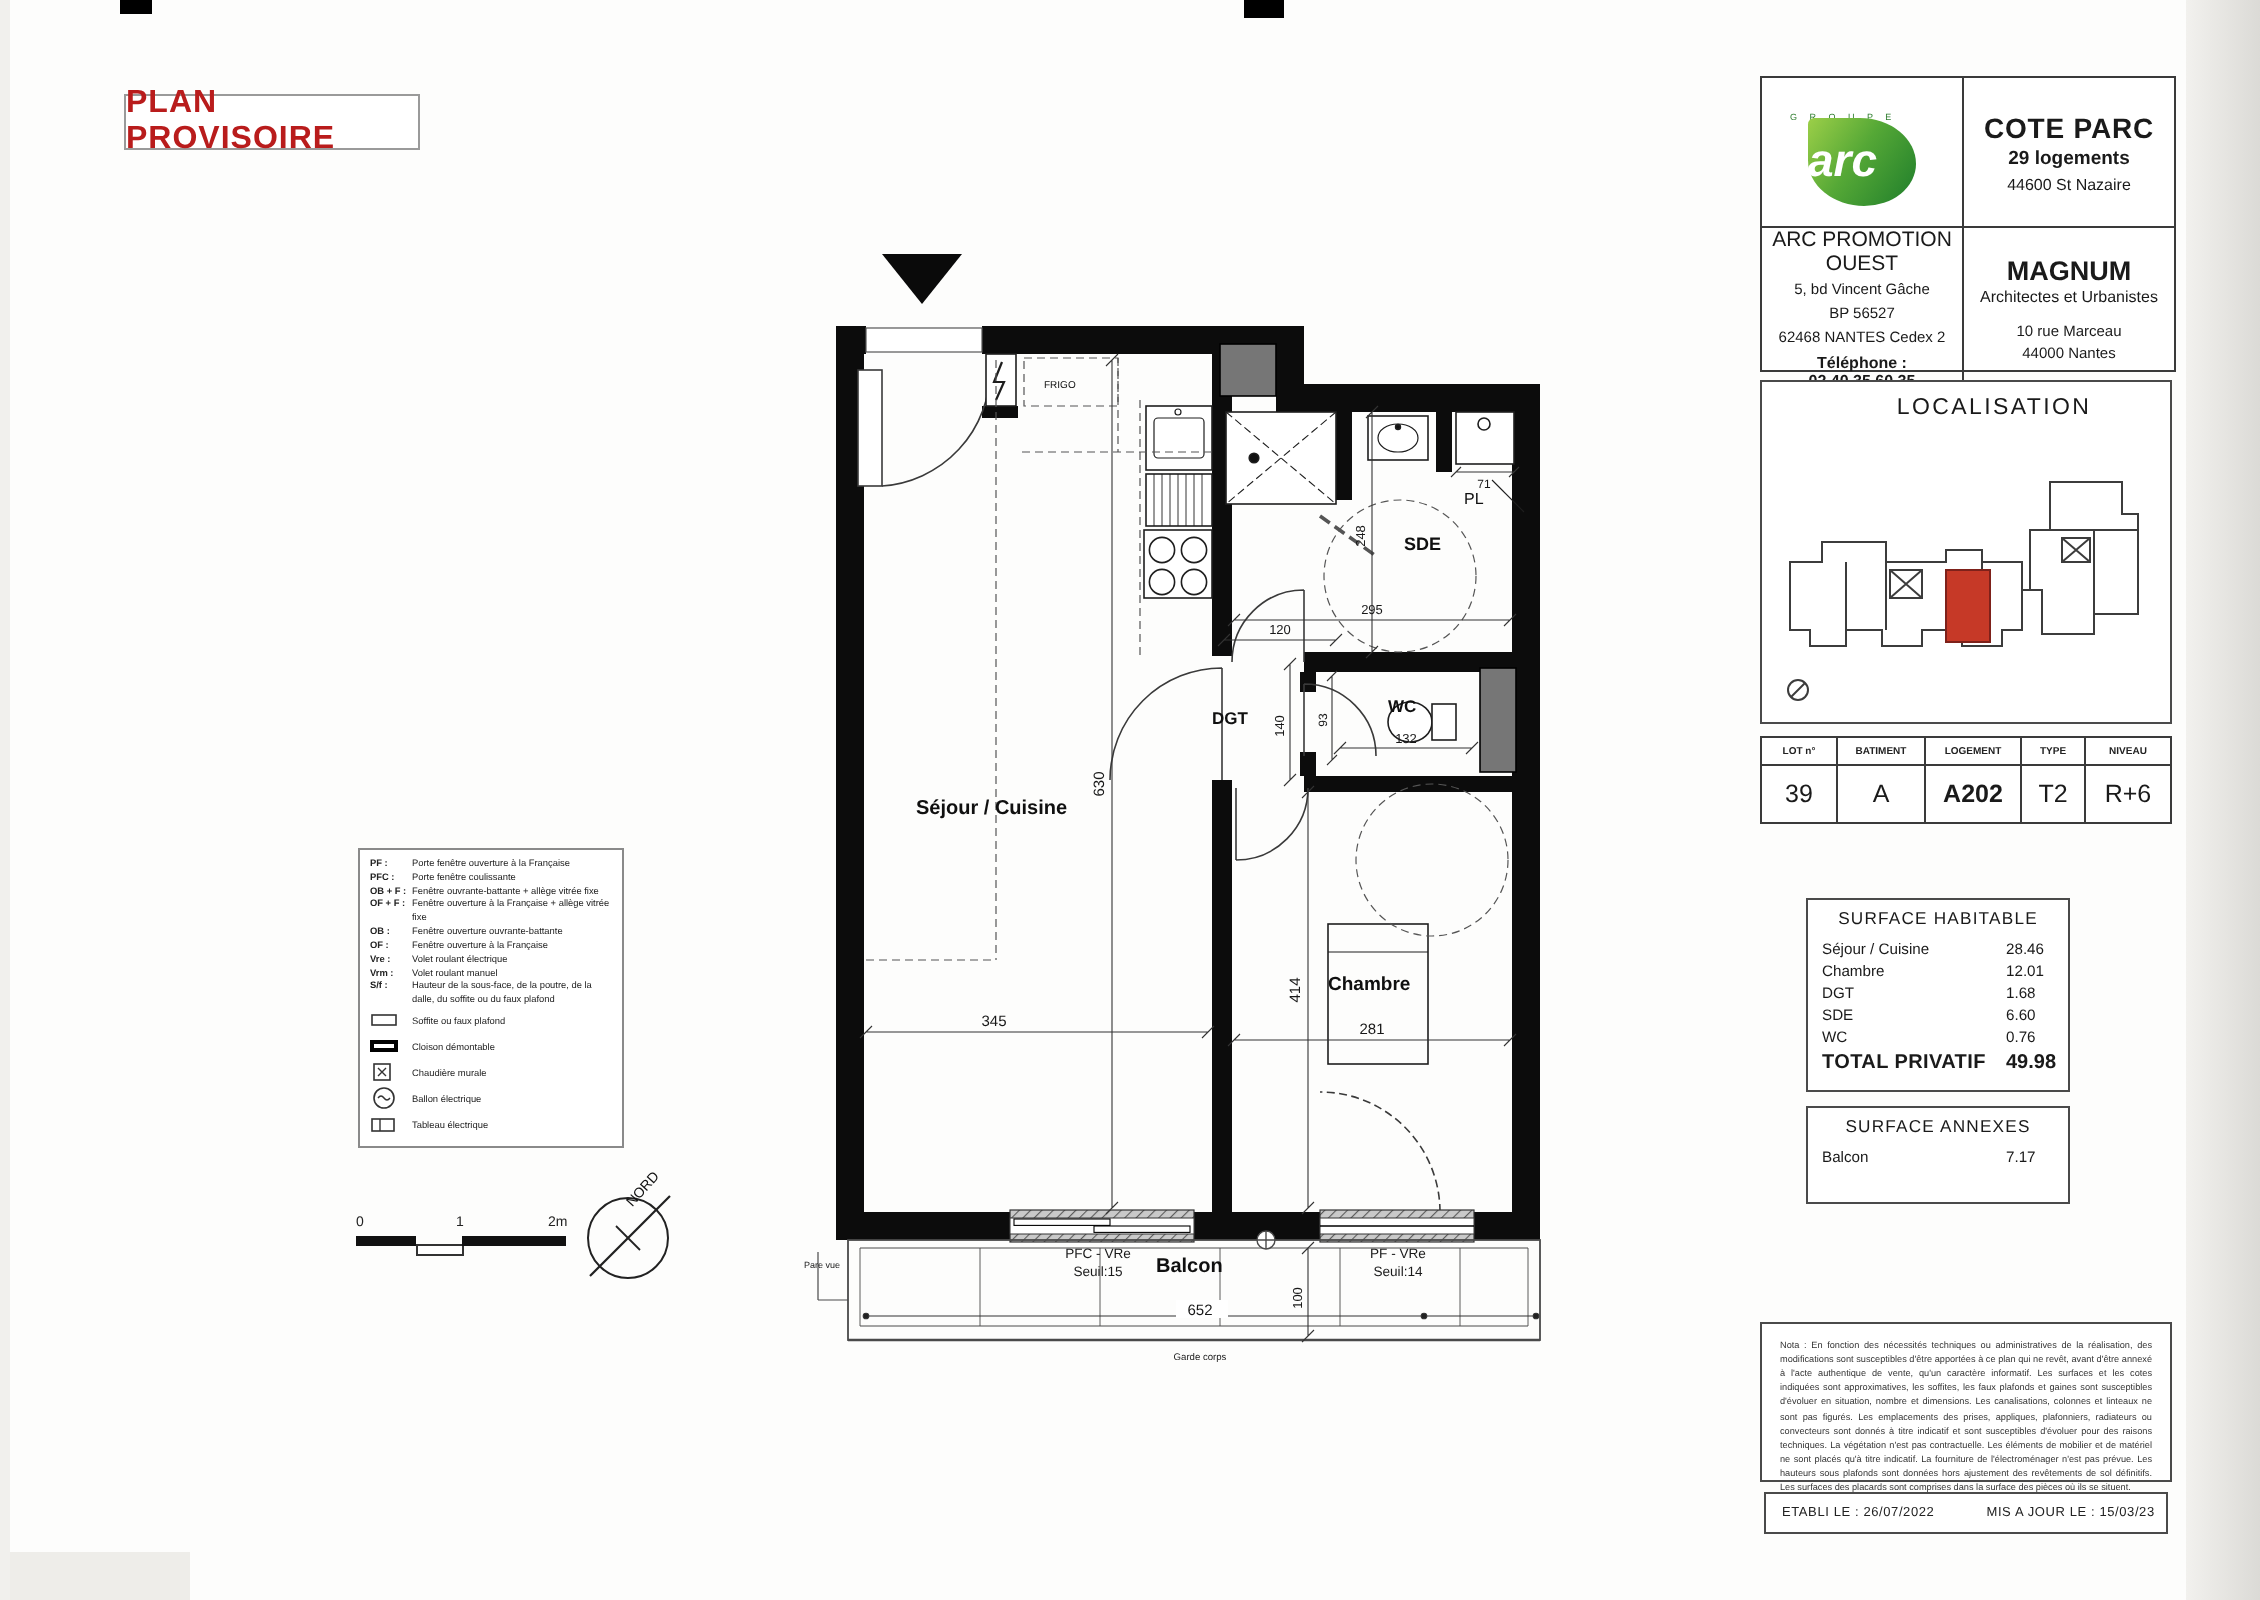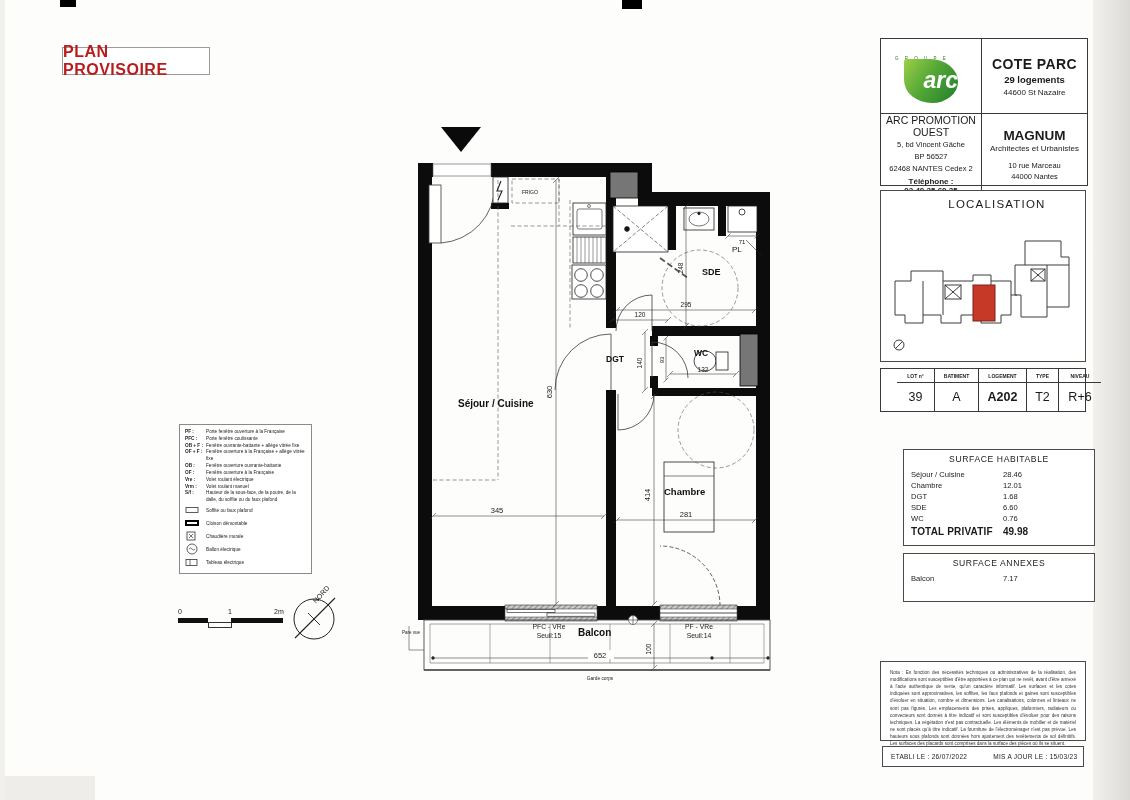--- a/index.html
+++ b/index.html
@@ -12,41 +12,41 @@
          display:flex;align-items:center;justify-content:center;}
   #stamp span{color:#b91c1c;font-weight:bold;font-size:16px;letter-spacing:.5px;}
   .cell{box-sizing:border-box;display:flex;flex-direction:column;align-items:center;justify-content:center;text-align:center;}
   #tb1{left:880px;top:38px;width:206px;height:146px;border:1.5px solid #3a3a3a;background:#fff;display:grid;
        grid-template-columns:101px 1fr;grid-template-rows:75px 1fr;}
   #tb1 .cell{border-right:1px solid #3a3a3a;border-bottom:1px solid #3a3a3a;}
   #tb1 .cell:nth-child(2n){border-right:none;}
   #tb1 .cell:nth-child(n+3){border-bottom:none;}
   .groupe{font-size:4.5px;letter-spacing:2.5px;color:#2e7d2e;align-self:flex-start;margin:6px 0 0 14px;}
   .leaf{width:54px;height:44px;margin-top:-2px;background:linear-gradient(125deg,#9ccf48 0%,#55a836 45%,#1e7d2b 100%);
-        border-radius:4px 65% 60% 65%;display:flex;align-items:center;justify-content:flex-end;}
+        border-radius:4px 65% 60% 65%;display:flex;align-items:center;justify-content:flex-start;}
   .leaf span{color:#fff;font-weight:bold;font-style:italic;font-size:23px;line-height:1;}
   .proj-name{font-size:14px;font-weight:bold;letter-spacing:.4px;}
   .proj-units{font-size:9.5px;font-weight:bold;margin-top:2px;}
   .proj-city{font-size:8px;margin-top:3px;}
   .promo-name{font-size:10.5px;font-weight:normal;width:110px;line-height:1.15;}
   .addr{font-size:7.5px;line-height:1.3;margin-top:2px;}
   .phone{font-size:8px;font-weight:bold;margin-top:4px;}
   .arch-name{font-size:13.5px;font-weight:bold;}
   .arch-sub{font-size:8px;margin-top:1px;}
   .arch-addr{font-size:7.5px;line-height:1.3;margin-top:8px;}
   #tb2{left:880px;top:190px;width:206px;height:172px;padding-left:28px;}
   #loc-title{width:100%;text-align:center;font-size:11.5px;letter-spacing:1.2px;margin-top:7px;}
   #tb3{left:880px;top:368px;width:206px;height:44px;border:1.2px solid #3a3a3a;background:#fff;display:grid;
-       grid-template-columns:38px 44px 48px 32px 42px;grid-template-rows:14px 28px;box-sizing:border-box;padding-left:16px;}
+       grid-template-columns:38px 44px 48px 32px 42px;grid-template-rows:14px 28px;box-sizing:border-box;}
   #tb3 .h{font-size:5px;font-weight:bold;display:flex;align-items:center;justify-content:center;
           border-right:1px solid #3a3a3a;border-bottom:1px solid #3a3a3a;color:#222;}
   #tb3 .v{font-size:12.5px;display:flex;align-items:center;justify-content:center;border-right:1px solid #3a3a3a;}
   #tb3 .h:nth-child(5),#tb3 .v:nth-child(10){border-right:none;}
   #tb3 .v.strong{font-weight:bold;}
-  .surf{left:903px;width:192px;padding:4px 7px 5px 7px;}
+  .surf{left:903px;width:132px;padding:4px 7px 5px 7px;}
   #tb4{top:449px;height:97px;}
   #tb5{top:553px;height:49px;}
   .surf-title{text-align:center;font-size:8.6px;letter-spacing:.6px;margin-bottom:5px;}
   .srow{display:flex;font-size:7.6px;line-height:1.45;}
   .srow .lb{flex:0 0 92px;}
   .trow{display:flex;font-size:10px;font-weight:bold;margin-top:2px;}
   .trow .lb{flex:0 0 92px;letter-spacing:.2px;}
   #tb6{left:880px;top:661px;width:206px;height:80px;padding:7px 9px;font-size:4.6px;line-height:1.55;
        text-align:justify;color:#333;}
   #tb7{left:882px;top:746px;width:202px;height:21px;display:flex;align-items:center;font-size:6.5px;

